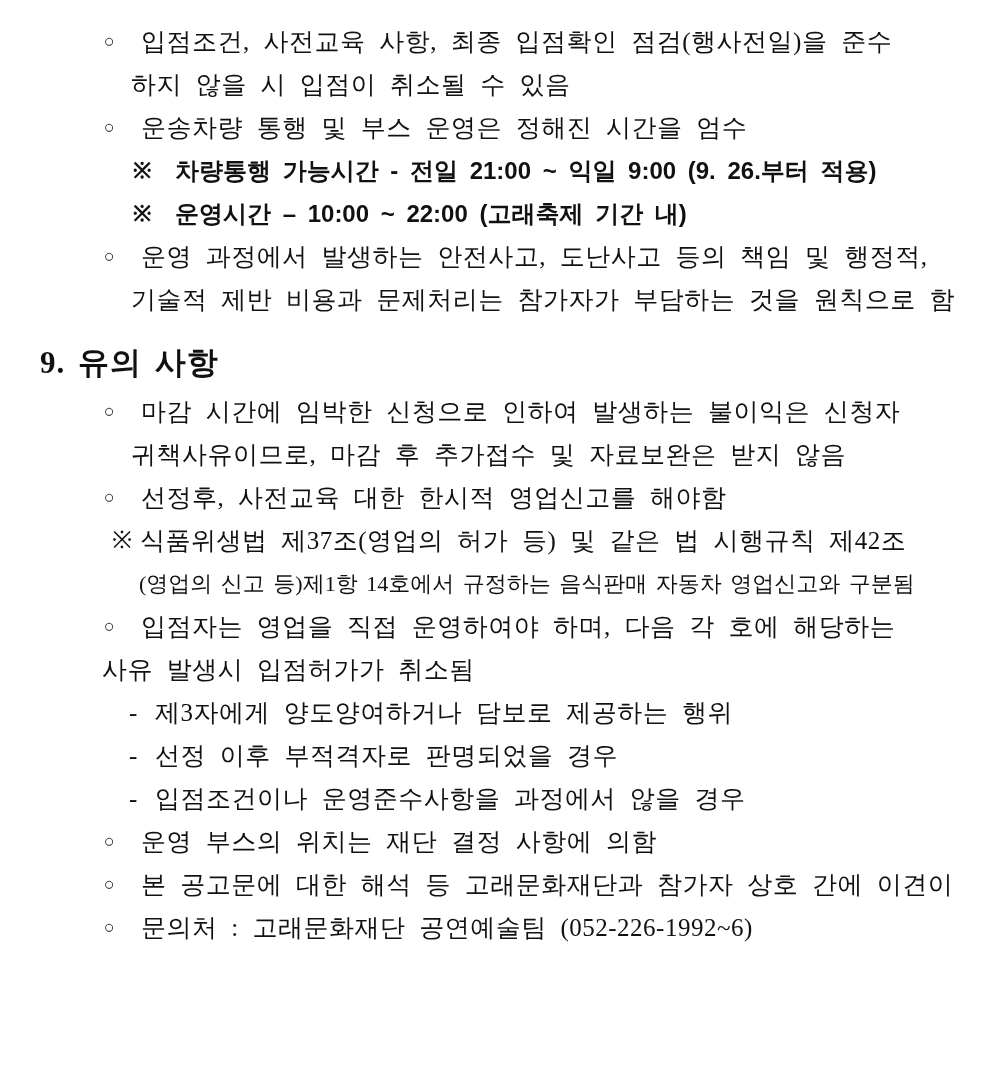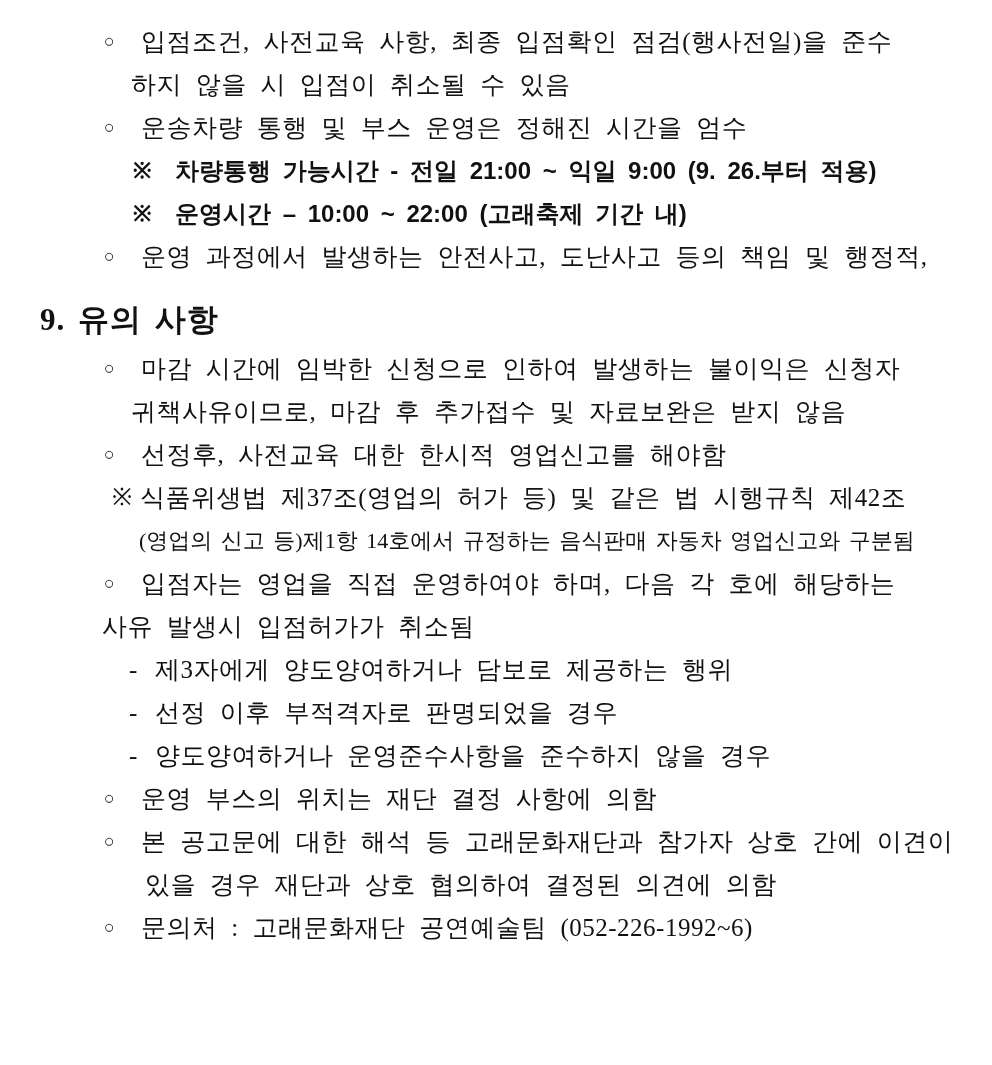--- a/index.html
+++ b/index.html
@@ -114,20 +114,23 @@
       <span class="txt">차량통행 가능시간 - 전일 21:00 ~ 익일 9:00 (9. 26.부터 적용)</span>
     </div>
     <div class="line note">
       <span class="marker">※</span>
       <span class="txt">운영시간 – 10:00 ~ 22:00 (고래축제 기간 내)</span>
     </div>
     <div class="line b">
       <span class="marker">○</span>
       <span class="txt">운영 과정에서 발생하는 안전사고, 도난사고 등의 책임 및 행정적,</span>
     </div>
+    <div class="line cont">
+      <span class="txt">기술적 제반 비용과 문제처리는 참가자가 부담하는 것을 원칙으로 함</span>
+    </div>
 
     <div class="heading">9. 유의 사항</div>
 
     <div class="line b">
       <span class="marker">○</span>
       <span class="txt">마감 시간에 임박한 신청으로 인하여 발생하는 불이익은 신청자</span>
     </div>
     <div class="line cont">
       <span class="txt">귀책사유이므로, 마감 후 추가접수 및 자료보완은 받지 않음</span>
     </div>
@@ -152,32 +155,29 @@
     <div class="line dash">
       <span class="marker">-</span>
       <span class="txt">제3자에게 양도양여하거나 담보로 제공하는 행위</span>
     </div>
     <div class="line dash">
       <span class="marker">-</span>
       <span class="txt">선정 이후 부적격자로 판명되었을 경우</span>
     </div>
     <div class="line dash">
       <span class="marker">-</span>
-      <span class="txt">양도양여하거나 운영준수사항을 준수하지 않을 경우</span>
+      <span class="txt">입점조건이나 운영준수사항을 과정에서 않을 경우</span>
     </div>
     <div class="line b">
       <span class="marker">○</span>
       <span class="txt">운영 부스의 위치는 재단 결정 사항에 의함</span>
     </div>
     <div class="line b gap6">
       <span class="marker">○</span>
       <span class="txt">본 공고문에 대한 해석 등 고래문화재단과 참가자 상호 간에 이견이</span>
-    </div>
-    <div class="line cont" style="padding-left:145px;">
-      <span class="txt">있을 경우 재단과 상호 협의하여 결정된 의견에 의함</span>
     </div>
     <div class="line b">
       <span class="marker">○</span>
       <span class="txt">문의처 : 고래문화재단 공연예술팀 (052-226-1992~6)</span>
     </div>
 
   </div>
 </div>
 
 </body></html>

